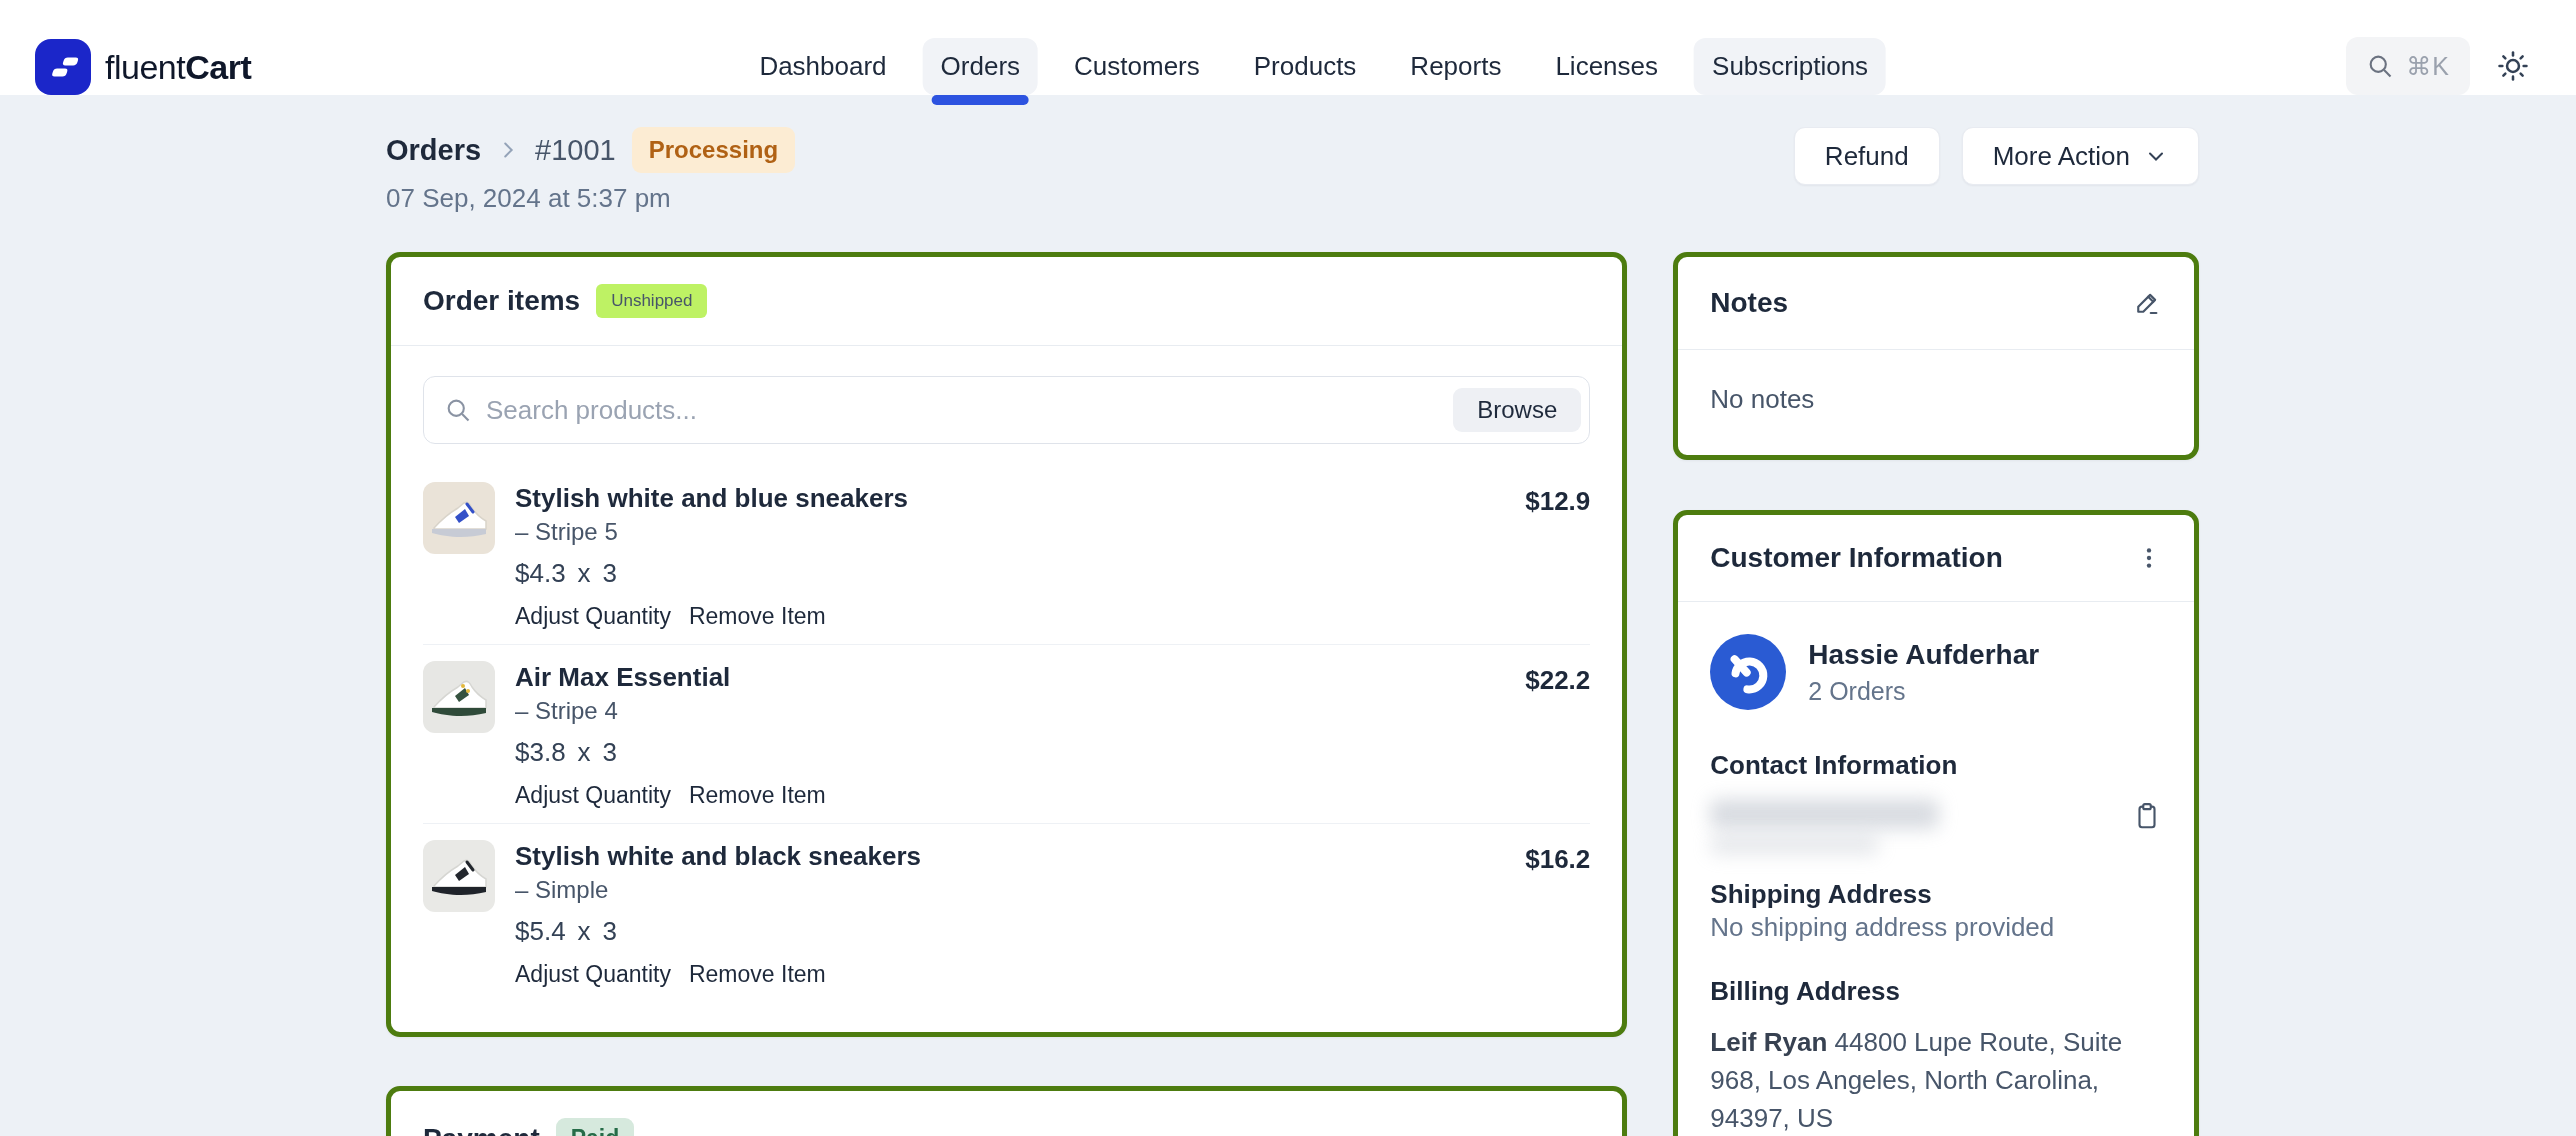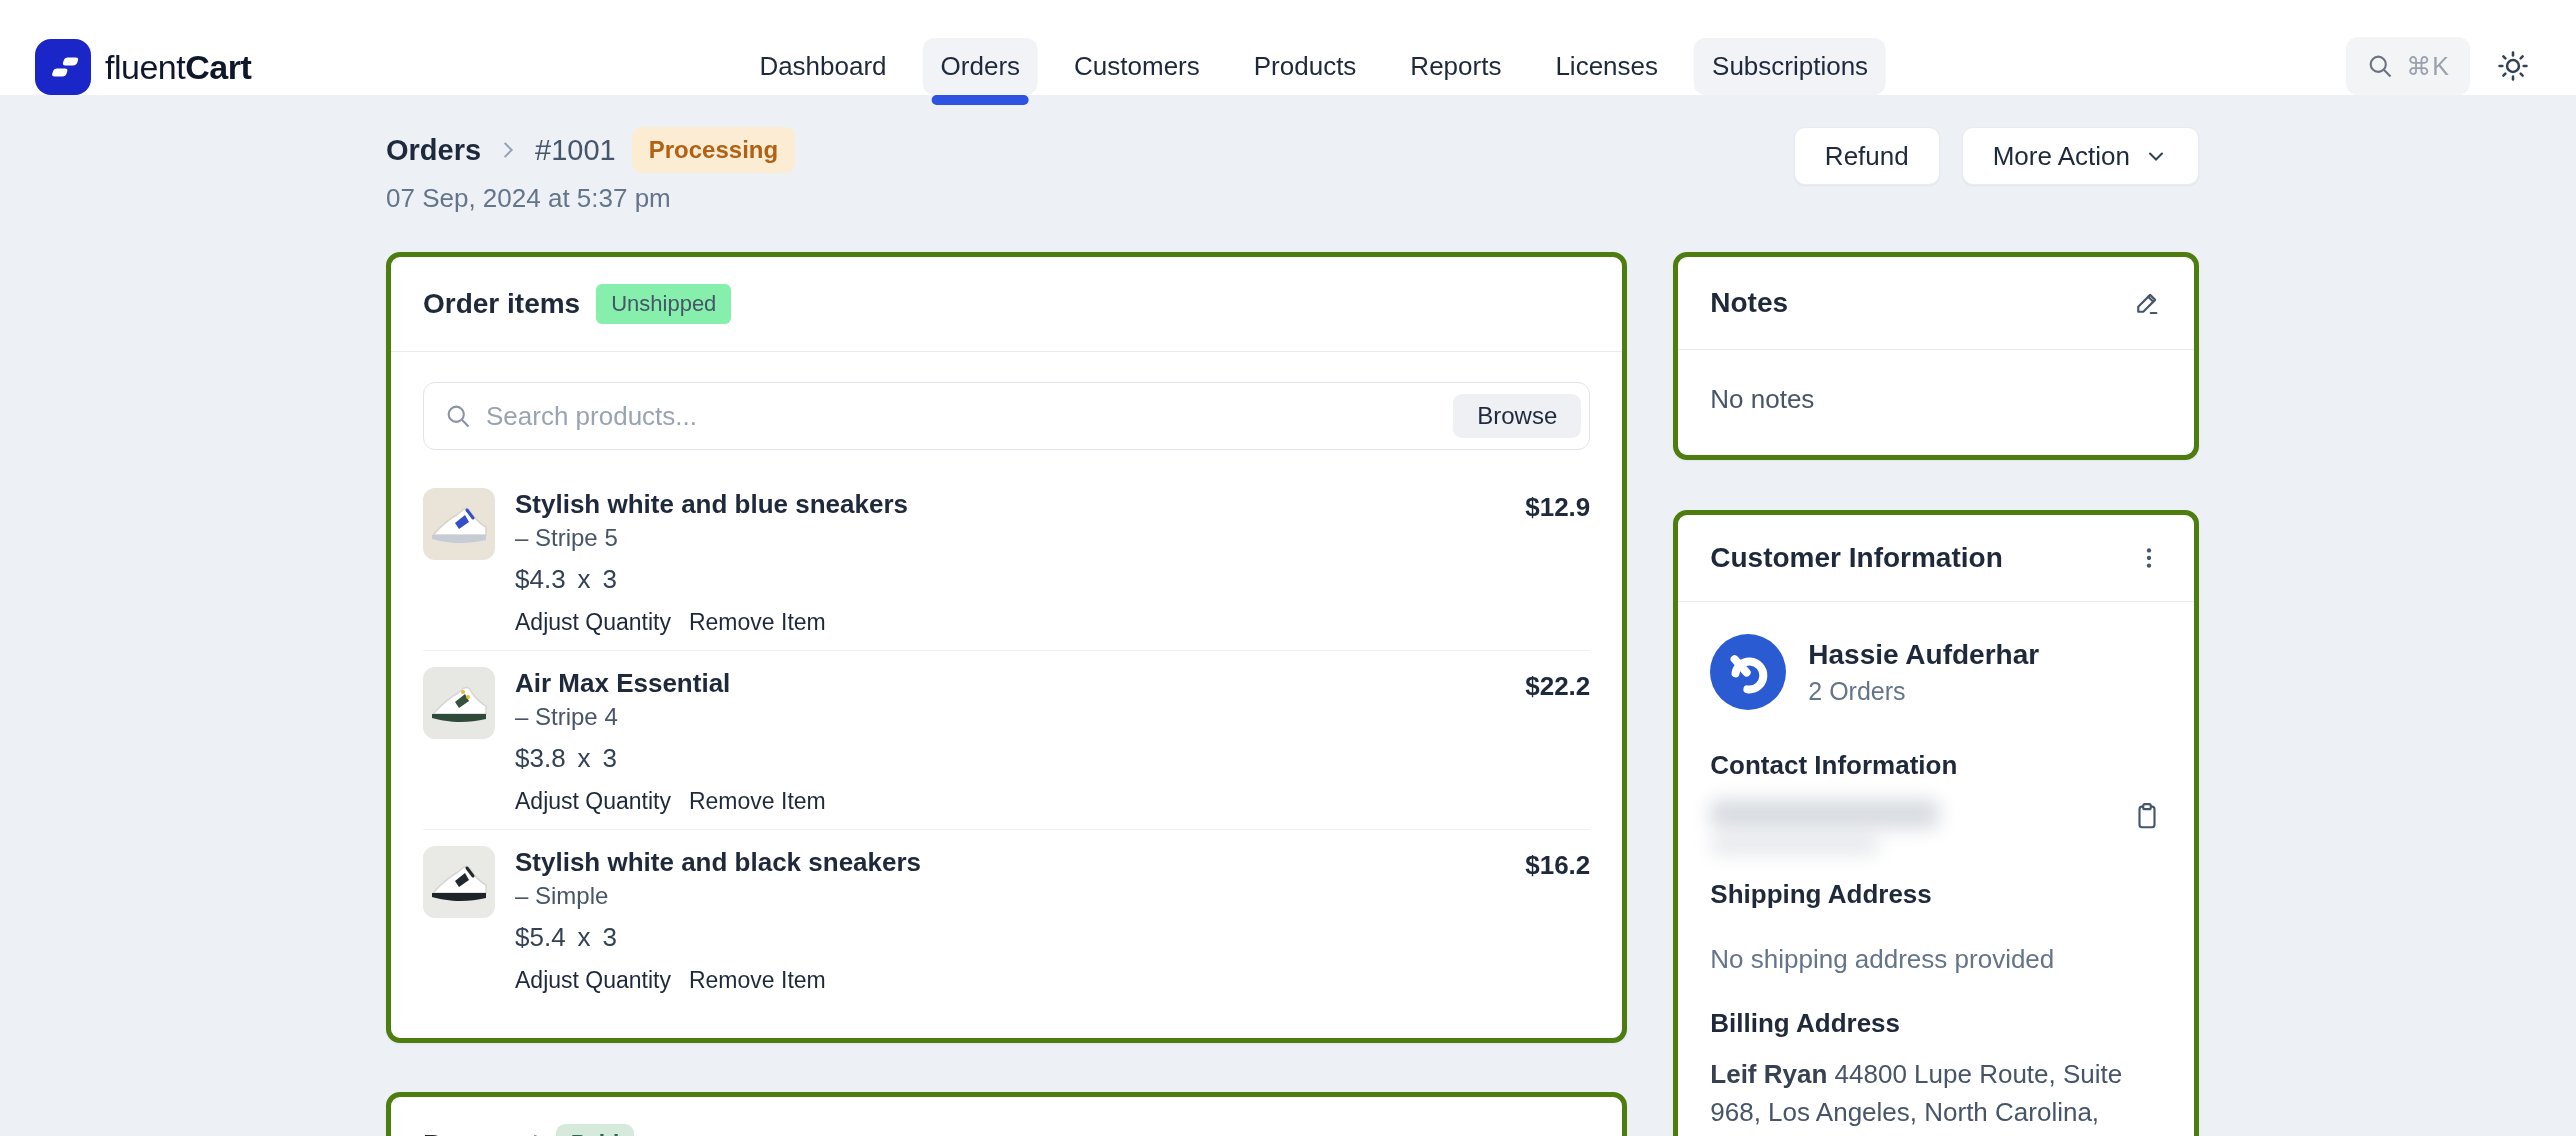--- a/index.html
+++ b/index.html
@@ -47,21 +47,21 @@
   .icon-btn { display:flex; align-items:center; justify-content:center; cursor:pointer; }
 
   
   .content { padding:0 377px 0 386px; }
   .toolbar { margin-top:32px; display:flex; justify-content:space-between; align-items:flex-start; }
   .crumbs-line { display:flex; align-items:center; gap:16px; }
   .crumb-root { font-size:29px; font-weight:700; color:#1e293b; cursor:pointer; }
   .crumb-cur { font-size:29px; font-weight:400; color:#475569; }
   .badge { display:inline-block; border-radius:9px; white-space:nowrap; }
   .badge.processing { background:#fcecd3; color:#b06114; font-weight:600; font-size:24px; padding:9px 17px; }
-  .badge.unshipped { background:#86efac; color:#475569; font-weight:500; font-size:22px; padding:7px 15px;border-radius:6px; }
+  .badge.unshipped { background:#bef264; color:#475569; font-weight:500; font-size:17px; padding:7px 15px;border-radius:6px; }
   .badge.paid { background:#d6e9dd; color:#266c48; font-weight:600; font-size:23px; padding:7px 15px; }
   .order-date { margin-top:10px; font-size:26px; color:#64748b; }
   .toolbar-actions { display:flex; gap:22px; }
   .btn {
     background:#ffffff; border:1px solid #e8ebf1; border-radius:11px;
     height:58px; padding:0 30px; font-size:26px; font-weight:500; color:#1e293b;
     display:flex; align-items:center; gap:14px; position:relative; cursor:pointer;
     box-shadow:0 1px 2px rgba(15,23,42,.05);
     font-family:"Liberation Sans", sans-serif;
   }
@@ -116,21 +116,21 @@
   .no-notes { font-size:26px; color:#475569; padding:34px 32px 40px; }
   .cust-row { display:flex; align-items:center; gap:22px; }
   .cust-name { font-size:28px; font-weight:600; color:#1e293b; }
   .cust-orders { font-size:25px; color:#64748b; margin-top:6px; }
   .side-h { font-size:26px; font-weight:700; color:#1e293b; }
   .contact-block { margin-top:40px; }
   .contact-line { margin-top:18px; display:flex; align-items:flex-start; justify-content:space-between; }
   .blur-wrap { display:flex; flex-direction:column; gap:6px; }
   .blur-bar { width:229px; height:30px; background:#b9bfc9; border-radius:8px; filter:blur(9px); opacity:.55; }
   .blur-bar.small { width:169px; height:20px; opacity:.35; }
-  .muted-line { font-size:26px; color:#64748b; margin-top:32px; line-height:34px; }
+  .muted-line { font-size:26px; color:#64748b; margin-top:0; line-height:34px; }
   .billing-text { font-size:26px; color:#475569; margin-top:16px; line-height:38px; }
   .billing-text .bname { font-weight:700; color:#374151; }
   svg { display:block; }
 </style>
 </head>
 <body>
 
 <div class="header">
   <div class="brand">
     <div class="brand-mark">

